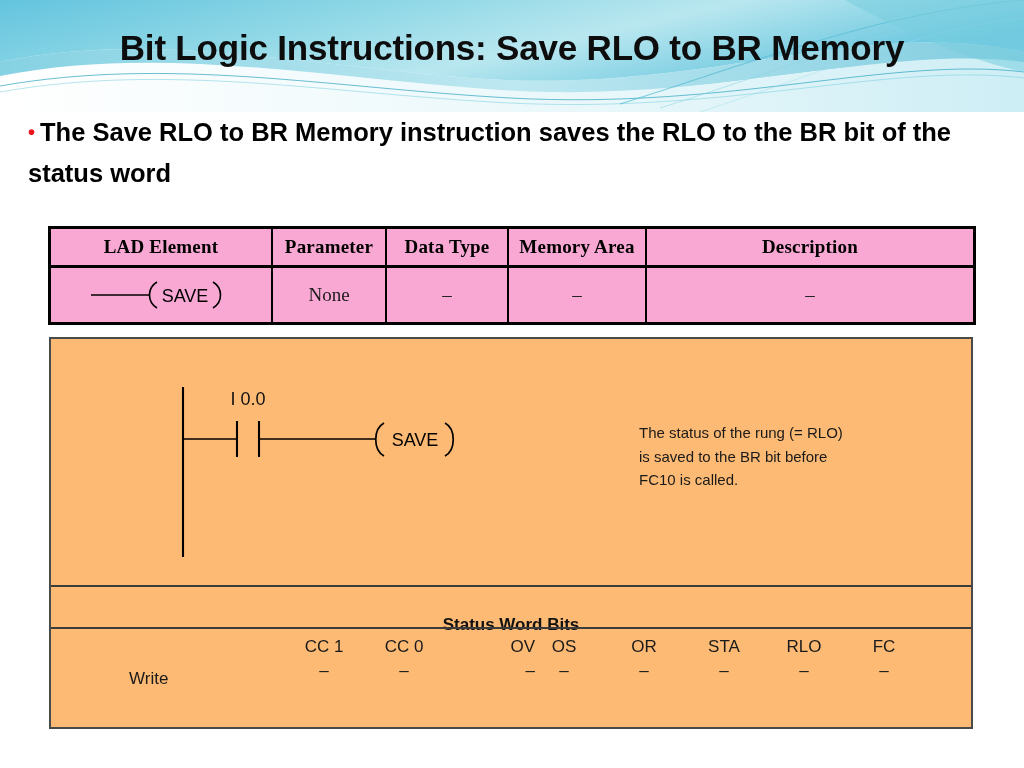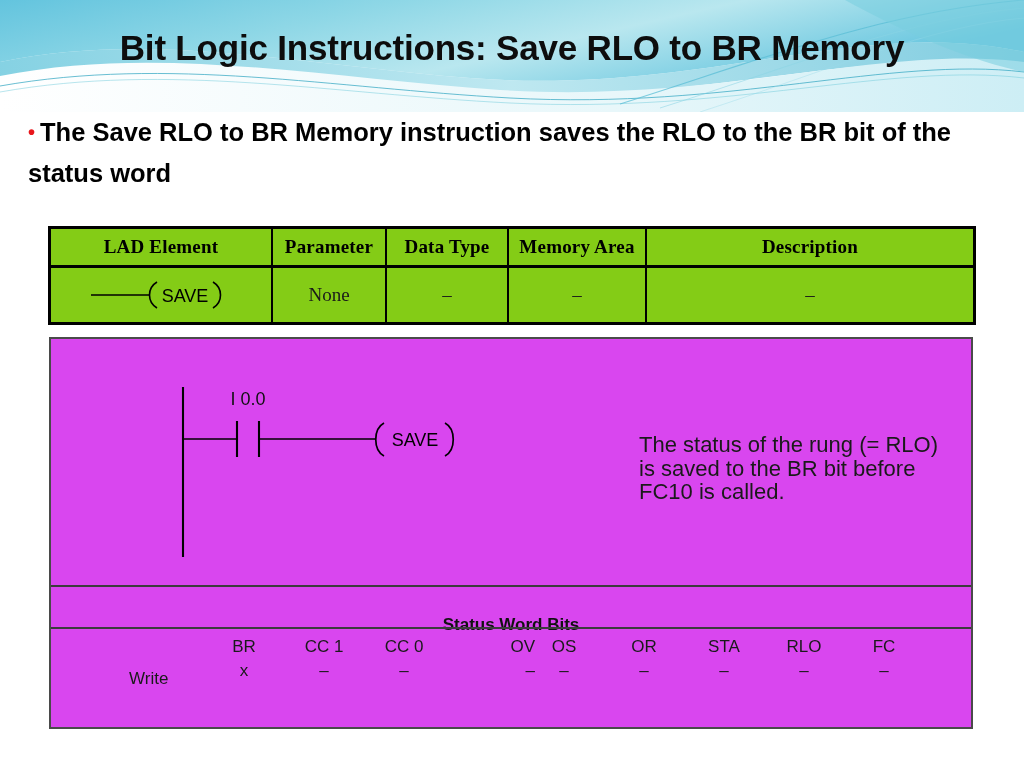--- a/index.html
+++ b/index.html
@@ -61,21 +61,21 @@
 
   
   #spec-table {
     position: absolute;
     left: 48px;
     top: 226px;
     width: 928px;
     border-collapse: collapse;
     table-layout: fixed;
     font-family: "Liberation Serif", serif;
-    background: #84cc16;
+    background: #f9a8d4;
   }
   #spec-table td {
     border-left: 2px solid #000;
     border-right: 2px solid #000;
     text-align: center;
     vertical-align: middle;
     font-size: 19px;
   }
   #spec-table tr.hdr td {
     font-weight: bold;
@@ -99,21 +99,21 @@
   }
 
   
   #diagram-frame {
     position: absolute;
     left: 49px;
     top: 337px;
     width: 924px;
     height: 392px;
     border: 2px solid #4a4a4a;
-    background: #d946ef;
+    background: #fdba74;
     box-sizing: border-box;
     padding-left: 8px;
   }
   .hline {
     position: absolute;
     left: 0;
     width: 100%;
     height: 0;
     border-top: 2px solid #3c3c3c;
   }
@@ -123,22 +123,22 @@
   #rung-area {
     position: absolute;
     left: 0; top: 0;
     width: 920px;
     height: 246px;
   }
 
   #rung-note {
     position: absolute;
     left: 588px;
-    top: 94px;
-    font-size: 22px;
+    top: 82px;
+    font-size: 15px;
     line-height: 23.5px;
     color: #1a1a1a;
     white-space: pre-line;
   }
 
   #status-title {
     position: absolute;
     left: 0;
     top: 252px;
     width: 920px;
@@ -273,24 +273,20 @@
 is saved to the BR bit before
 FC10 is called.</div>
   </div>
 
   <div class="hline" id="hline-1"></div>
   <div id="status-title">Status Word Bits</div>
   <div class="hline" id="hline-2"></div>
 
   <div id="status-grid">
     <div id="sw-rowlabel">Write</div>
-  <div class="sw-col" style="left: 160px;">
-        <div class="sw-label">BR</div>
-        <div class="sw-val">x</div>
-      </div>
       <div class="sw-col" style="left: 240px;">
         <div class="sw-label">CC 1</div>
         <div class="sw-val">–</div>
       </div>
       <div class="sw-col" style="left: 320px;">
         <div class="sw-label">CC 0</div>
         <div class="sw-val">–</div>
       </div>
       <div class="sw-col" style="left: 418px; text-align: right;">
         <div class="sw-label">OV</div>

